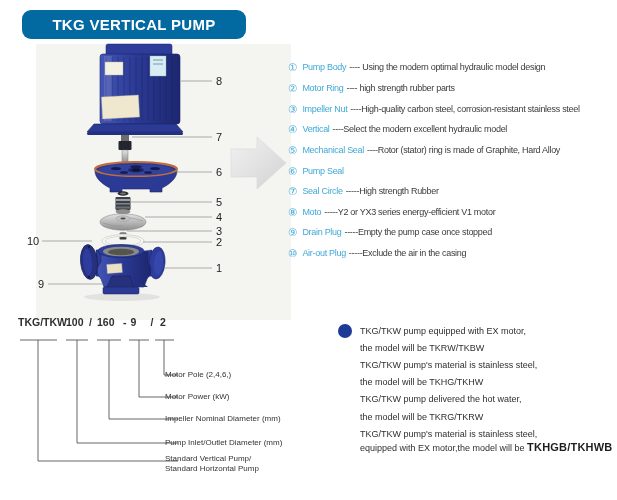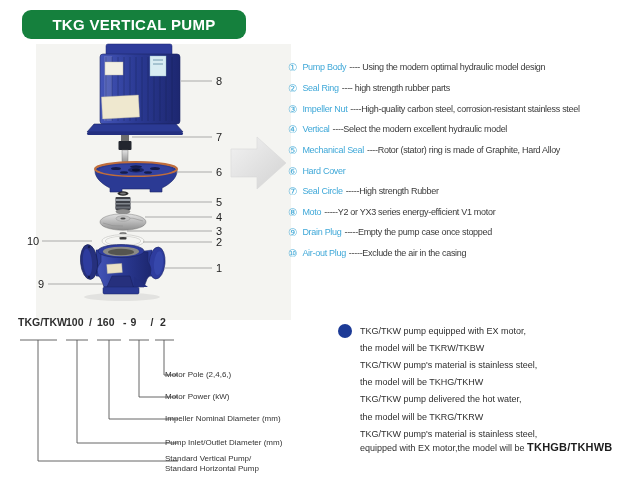--- a/index.html
+++ b/index.html
@@ -6,21 +6,21 @@
   html,body { width:617px; height:500px; }
   body {
     position:relative; width:617px; height:500px; overflow:hidden;
     background:#ffffff; font-family:"Liberation Sans", sans-serif; color:#3a3a3a;
   }
   .abs { position:absolute; }
 
   
   .banner {
     position:absolute; left:22px; top:10px; width:224px; height:29px;
-    background:#15803d; border-radius:9px;
+    background:#0369a1; border-radius:9px;
     display:flex; align-items:center; justify-content:center;
     color:#ffffff; font-weight:bold; font-size:15px; letter-spacing:.3px;
   }
 
   
   .parts-list { position:absolute; left:288px; top:57px; width:329px; }
   .part-row {
     height:20.65px; display:flex; align-items:center; white-space:nowrap;
     font-size:9px; letter-spacing:-0.3px;
   }
@@ -223,21 +223,21 @@
 <div class="parts-list">
 
     <div class="part-row">
       <span class="part-num">①</span>
       <span class="part-label">Pump Body</span>
       <span class="part-desc">---- Using the modern optimal hydraulic model design</span>
     </div>
 
     <div class="part-row">
       <span class="part-num">②</span>
-      <span class="part-label">Seal Ring</span>
+      <span class="part-label">Motor Ring</span>
       <span class="part-desc">---- high strength rubber parts</span>
     </div>
 
     <div class="part-row">
       <span class="part-num">③</span>
       <span class="part-label">Impeller Nut</span>
       <span class="part-desc">----High-quality carbon steel, corrosion-resistant stainless steel</span>
     </div>
 
     <div class="part-row">
@@ -247,21 +247,21 @@
     </div>
 
     <div class="part-row">
       <span class="part-num">⑤</span>
       <span class="part-label">Mechanical Seal</span>
       <span class="part-desc">----Rotor (stator) ring is made of Graphite, Hard Alloy</span>
     </div>
 
     <div class="part-row">
       <span class="part-num">⑥</span>
-      <span class="part-label">Hard Cover</span>
+      <span class="part-label">Pump Seal</span>
     </div>
 
     <div class="part-row">
       <span class="part-num">⑦</span>
       <span class="part-label">Seal Circle</span>
       <span class="part-desc">-----High strength Rubber</span>
     </div>
 
     <div class="part-row">
       <span class="part-num">⑧</span>

